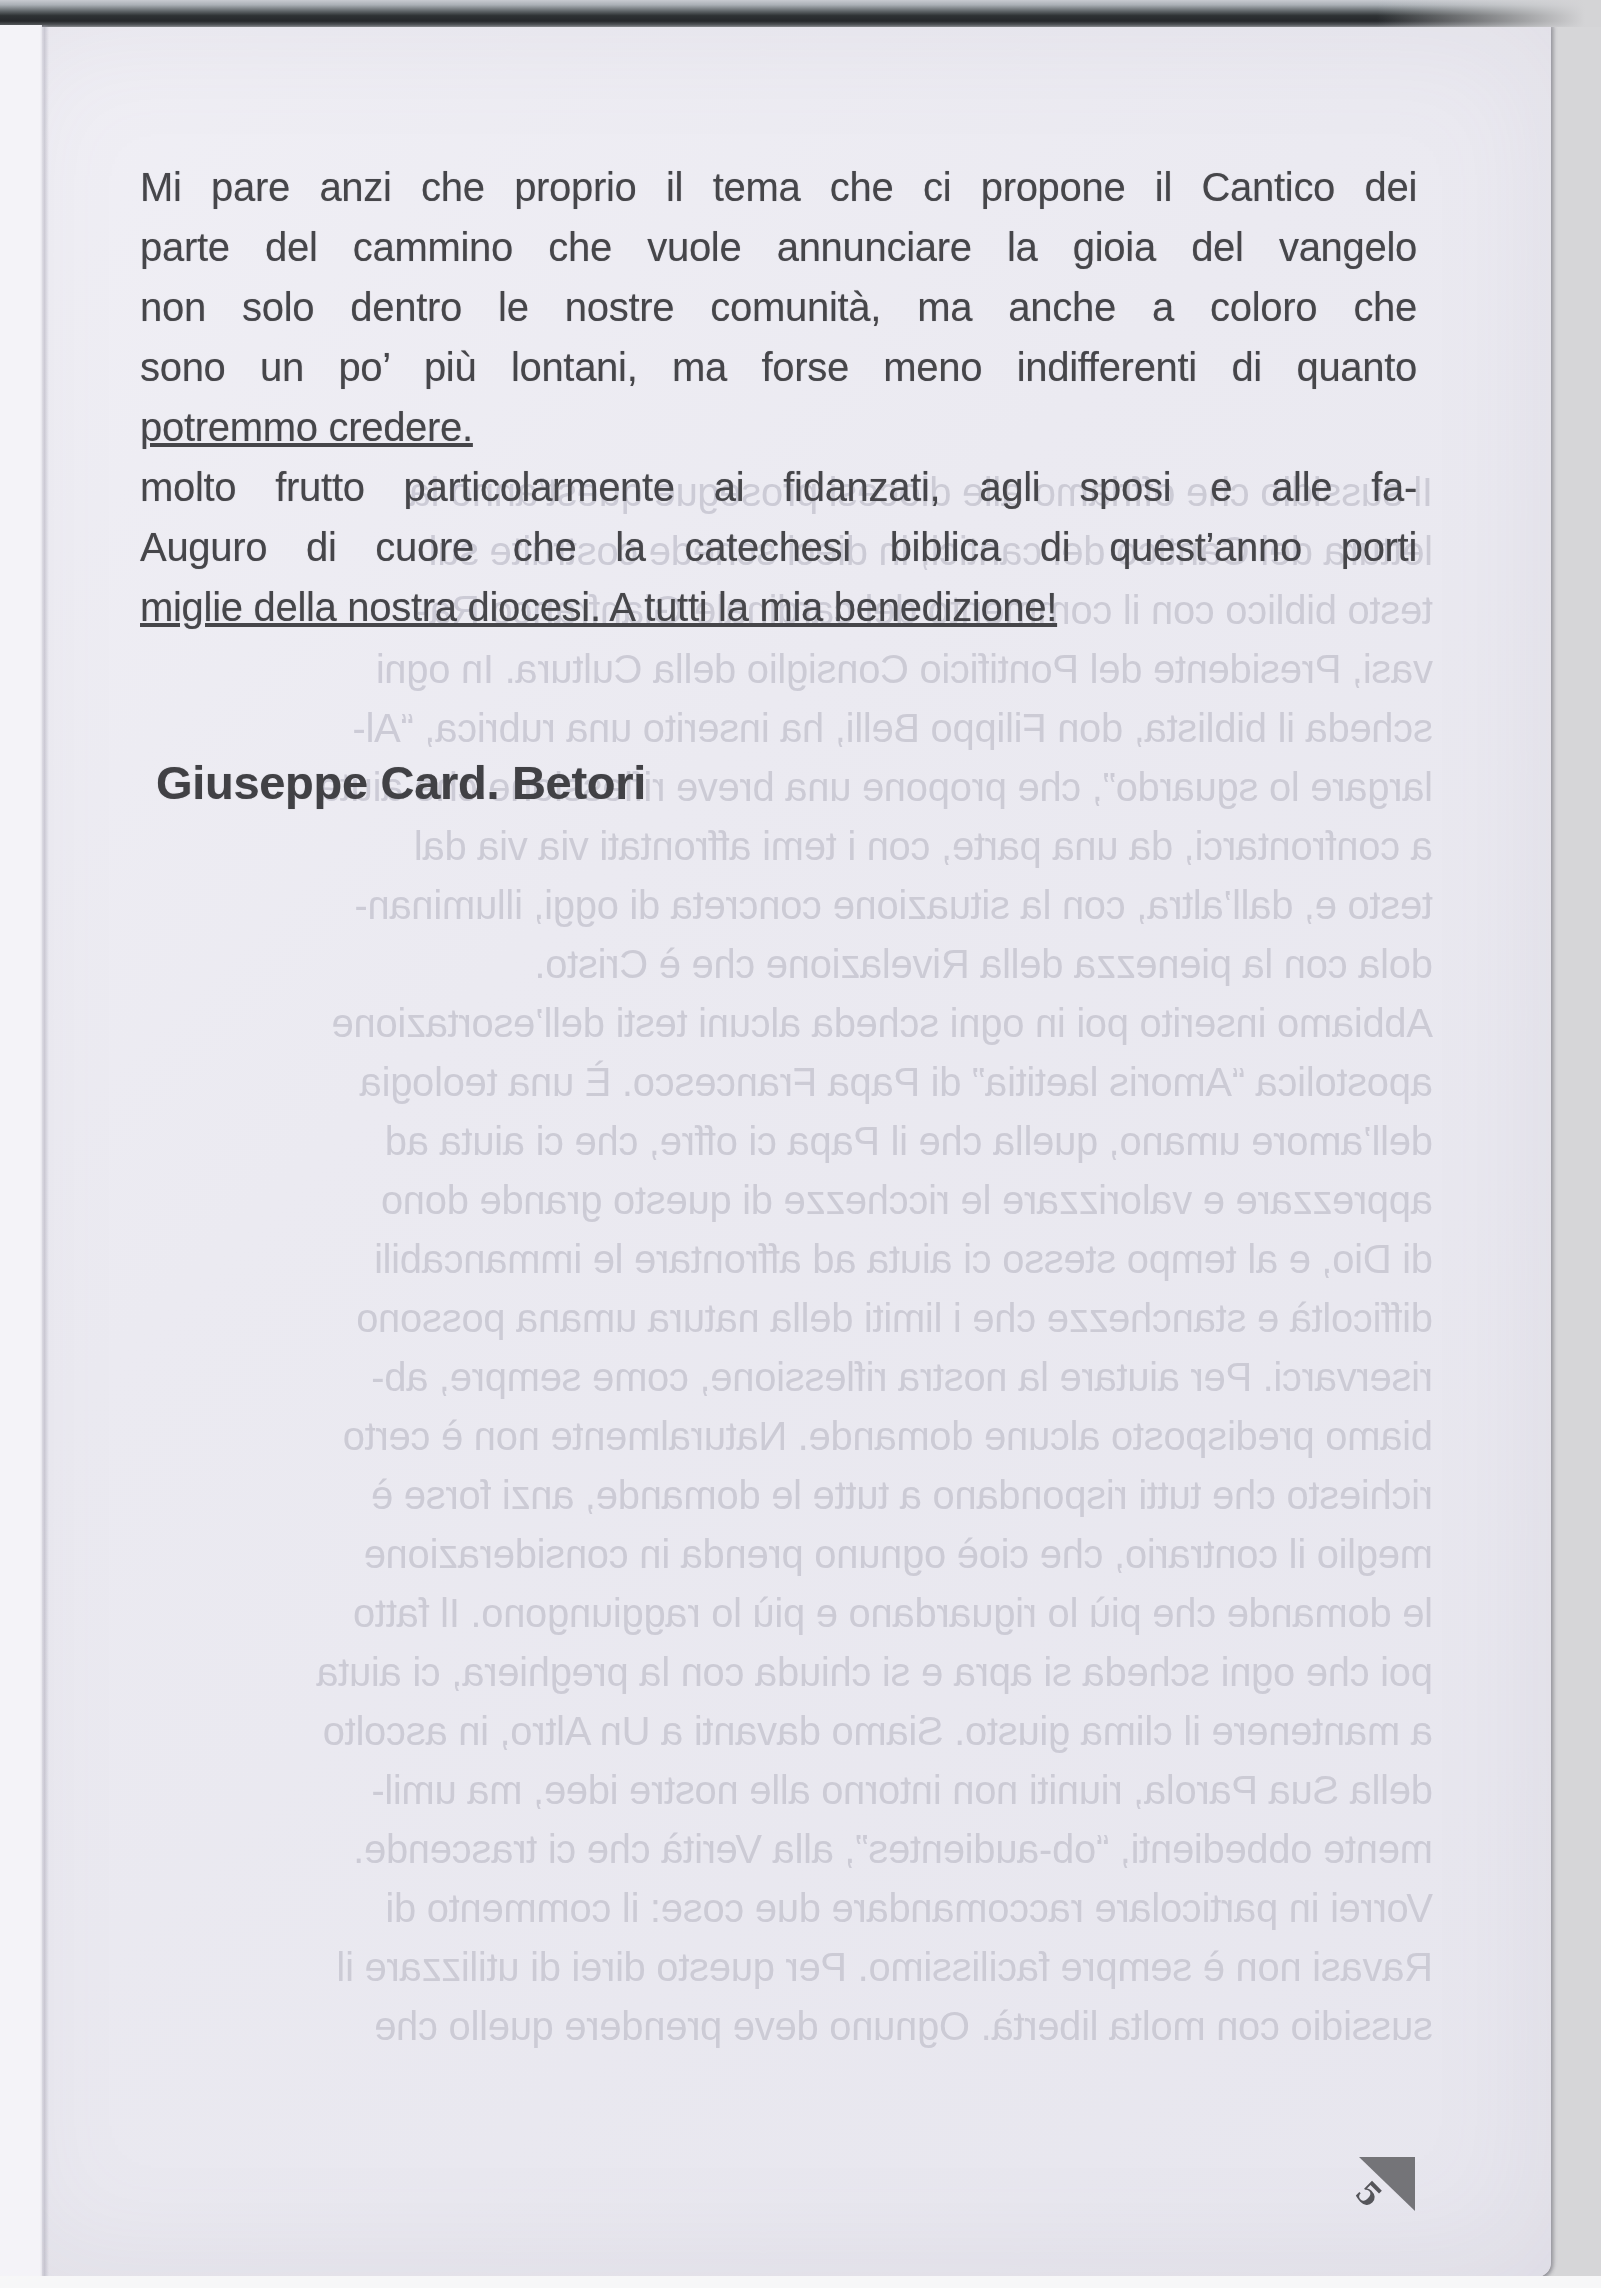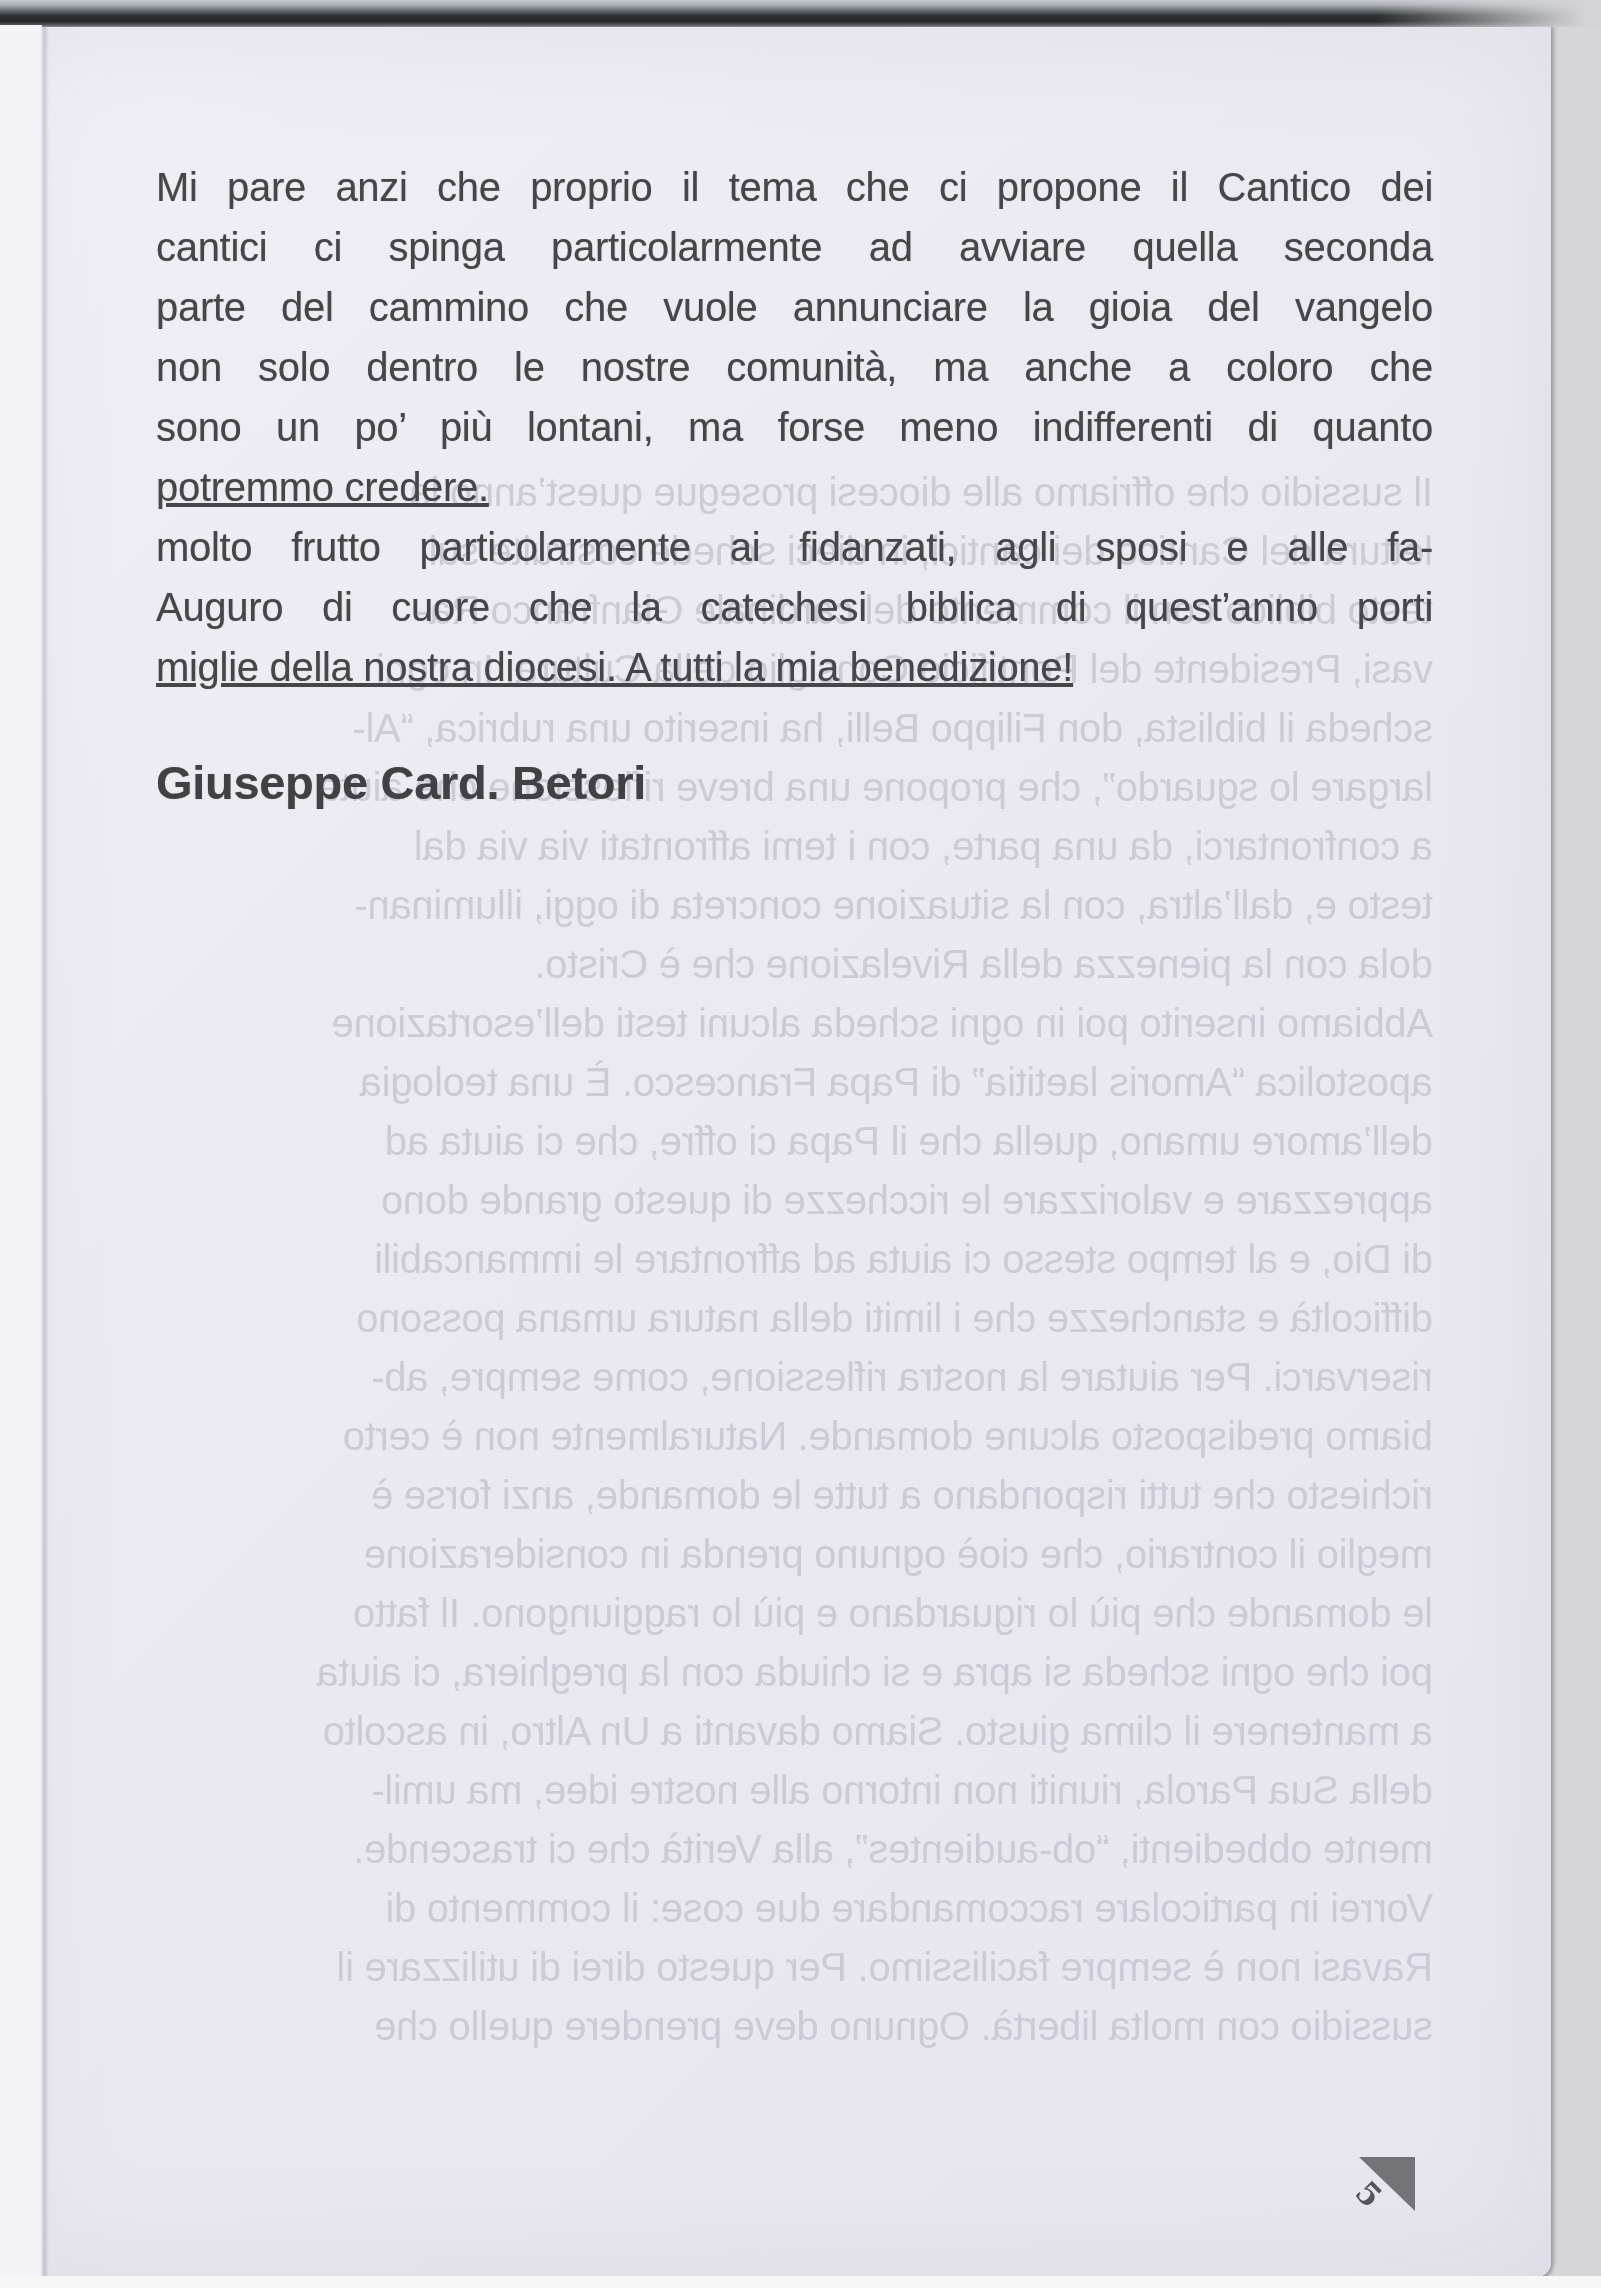--- a/index.html
+++ b/index.html
@@ -47,21 +47,21 @@
     font-size: 40px; line-height: 59px; letter-spacing: -0.3px;
     color: #c9c8d3;
     white-space: pre-line;
     transform: scaleX(-1);
     filter: blur(0.7px);
     opacity: 0.9;
   }
 
   
   .front-text {
-    position: absolute; left: 156px; top: 157px; width: 1277px;
+    position: absolute; left: 140px; top: 157px; width: 1277px;
     font-size: 40px; line-height: 60px; letter-spacing: -0.3px;
     color: #46464a;
     text-shadow: 0 0 0.9px rgba(70,70,76,0.45);
   }
   .para { margin: 0; }
   .jline { text-align: justify; text-align-last: justify; }
   .jline-last { text-align: center; text-align-last: left; text-decoration: underline; }
 
   .signature {
     position: absolute; left: 156px; top: 753px; width: 1277px;
@@ -130,21 +130,20 @@
 a mantenere il clima giusto. Siamo davanti a Un Altro, in ascolto
 della Sua Parola, riuniti non intorno alle nostre idee, ma umil-
 mente obbedienti, “ob-audientes”, alla Verità che ci trascende.
 Vorrei in particolare raccomandare due cose: il commento di
 Ravasi non è sempre facilissimo. Per questo direi di utilizzare il
 sussidio con molta libertà. Ognuno deve prendere quello che</div>
 
   <div class="front-text">
     <div class="para">
       <div class="jline">Mi pare anzi che proprio il tema che ci propone il Cantico dei</div>
-      <div class="jline">cantici ci spinga particolarmente ad avviare quella seconda</div>
       <div class="jline">parte del cammino che vuole annunciare la gioia del vangelo</div>
       <div class="jline">non solo dentro le nostre comunità, ma anche a coloro che</div>
       <div class="jline">sono un po’ più lontani, ma forse meno indifferenti di quanto</div>
       <div class="jline-last">potremmo credere.</div>
     </div>
     <div class="para">
       <div class="jline">molto frutto particolarmente ai fidanzati, agli sposi e alle fa-</div>
       <div class="jline">Auguro di cuore che la catechesi biblica di quest’anno porti</div>
       <div class="jline-last">miglie della nostra diocesi. A tutti la mia benedizione!</div>
     </div>

